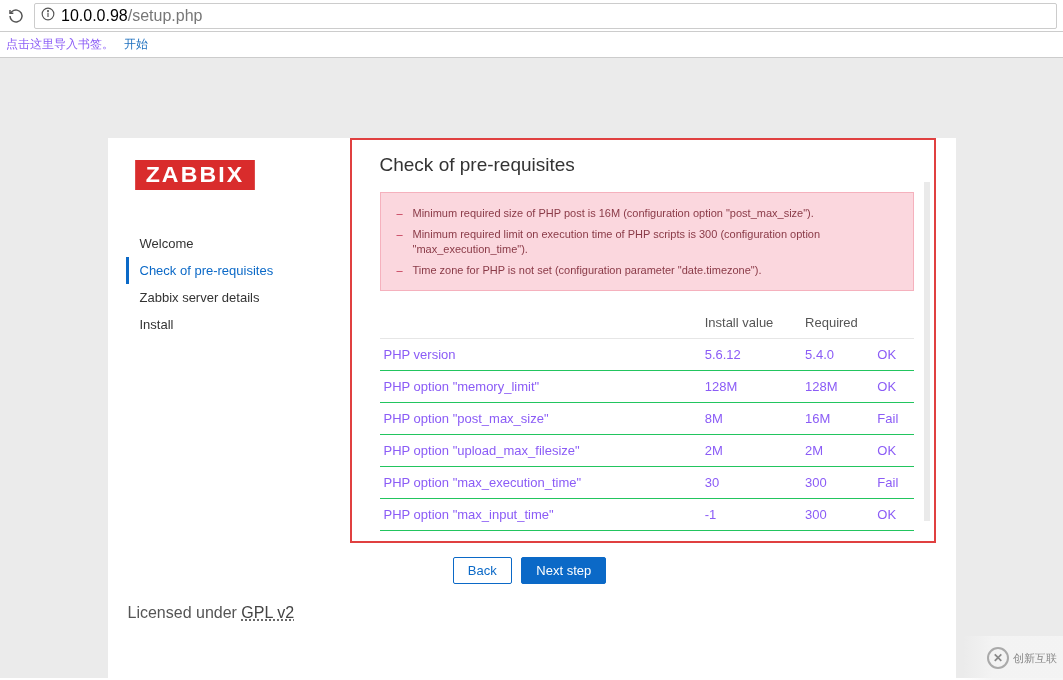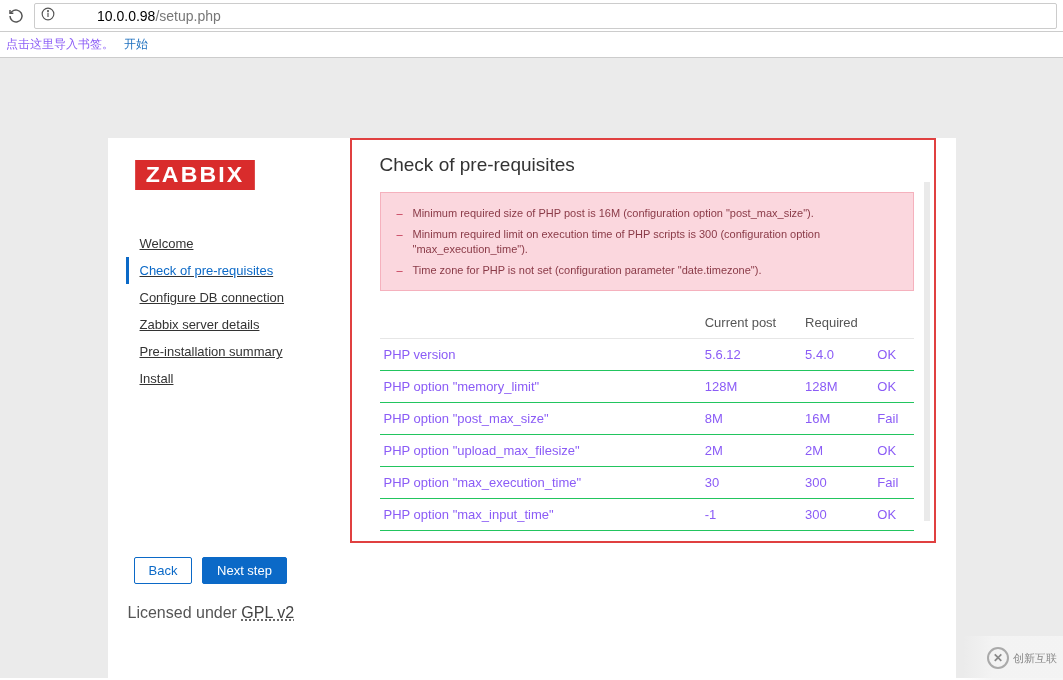--- a/index.html
+++ b/index.html
@@ -1,32 +1,32 @@
 <!DOCTYPE html>
 <html><head>
 <meta charset="utf-8">
 <style>
 * { margin: 0; padding: 0; box-sizing: border-box; }
 body { font-family: Arial, sans-serif; font-size: 13px; color: #333; background: #fff; }
 
 .browser-bar { height: 32px; border-bottom: 1px solid #ccc; display: flex; align-items: center; padding: 0 6px; gap: 8px; }
 .reload-btn { cursor: pointer; display: flex; align-items: center; justify-content: center; width: 20px; height: 20px; }
 .addr-box { flex: 1; height: 26px; border: 1px solid #ccc; border-radius: 2px; display: flex; align-items: center; padding: 0 6px; gap: 6px; }
-.addr-text { font-size: 14px; color: #000; margin-left: 36px; }
+.addr-text { font-size: 16px; color: #000; }
 .addr-text .grey { color: #777; }
 
 .bookmarks-bar { height: 26px; border-bottom: 1px solid #ccc; display: flex; align-items: center; padding: 0 6px; gap: 10px; font-size: 12px; }
 .bk-text { color: #8b5cf6; }
 .bk-link { color: #1e70bf; cursor: pointer; }
 
 .page-bg { background: #ebebeb; min-height: 620px; padding-top: 80px; display: flex; justify-content: center; }
 .card { width: 848px; background: #fff; padding: 0 20px 0 20px; position: relative; }
 
 .card-inner { display: flex; gap: 0; }
-.sidebar { width: 222px; padding: 22px 0 0 10px; text-decoration: underline; }
+.sidebar { width: 222px; padding: 22px 0 0 10px; }
 .logo { background: #d92c2c; color: #fff; font-weight: bold; font-size: 22px; padding: 2px 10px; letter-spacing: 2px; display: inline-block; font-family: Arial, sans-serif; transform: scaleX(1.05); }
 
 .nav { margin-top: 40px; list-style: none; }
 .nav li { padding: 6px 0 6px 2px; font-size: 13px; color: #333; cursor: pointer; }
 .nav li.active { color: #0b69c7; border-left: 3px solid #0b69c7; margin-left: -12px; padding-left: 11px; }
 
 .main { flex: 1; border: 2px solid #e04040; padding: 10px 20px 10px 28px; position: relative; }
 .main-scroll { position: absolute; right: 4px; top: 42px; width: 6px; bottom: 20px; background: #eaeaea; }
 h1 { font-size: 19px; font-weight: 500; color: #333; margin: 4px 0 16px 0; }
 
@@ -38,21 +38,21 @@
 .req-table { width: 100%; border-collapse: collapse; font-size: 13px; }
 .req-table th { text-align: left; font-weight: normal; color: #555; padding: 8px 4px; border-bottom: 1px solid #e6e6e6; }
 .req-table th:first-child { width: 320px; }
 .req-table th.col-cur { width: 100px; }
 .req-table th.col-req { width: 72px; }
 .req-table th.col-st { width: 40px; }
 .req-table td { padding: 8px 4px; border-bottom: 1px solid #22c55e; color: #8b5cf6; vertical-align: middle; }
 .status-ok { color: #2a8b2a; }
 .status-fail { color: #d02020; }
 
-.footer-btns { text-align: left; padding: 14px 10px 8px 0; }
+.footer-btns { text-align: center; padding: 14px 10px 8px 0; }
 .btn { display: inline-block; padding: 5px 14px; font-size: 13px; border-radius: 2px; cursor: pointer; margin-left: 6px; }
 .btn-back { background: #fff; border: 1px solid #0b69c7; color: #0b69c7; }
 .btn-next { background: #0b69c7; border: 1px solid #0b69c7; color: #fff; }
 
 .license { text-align: left; padding: 12px 0 4px 0; font-size: 16px; color: #555; }
 .license a { color: #444; text-decoration: underline dotted; }
 
 .watermark { position: absolute; right: 0; bottom: 0; width: 100px; height: 44px; background: linear-gradient(90deg, rgba(255,255,255,0) 0%, rgba(244,244,244,.9) 30%); display: flex; align-items: center; justify-content: flex-end; padding-right: 6px; gap: 4px; font-size: 11px; color: #888; }
 .watermark .g1 { border: 2px solid #aaa; border-radius: 50%; width: 22px; height: 22px; display: inline-flex; align-items: center; justify-content: center; font-weight: bold; color: #888; font-size: 12px; }
 </style>
@@ -85,41 +85,39 @@
 </div>
 
 <div class="page-bg">
   <div class="card">
     <div class="card-inner">
       <div class="sidebar">
         <span class="logo">ZABBIX</span>
         <ul class="nav" id="nav">
             <li>Welcome</li>
             <li class="active">Check of pre-requisites</li>
-            <li>Configure DB connection</li>
             <li>Zabbix server details</li>
-            <li>Pre-installation summary</li>
             <li>Install</li>
           </ul>
       </div>
       <div class="main">
         <div class="main-scroll"></div>
         <h1>Check of pre-requisites</h1>
         <div class="warn-box">
           <ul id="warn-list">
               <li>Minimum required size of PHP post is 16M (configuration option "post_max_size").</li>
               <li>Minimum required limit on execution time of PHP scripts is 300 (configuration option "max_execution_time").</li>
               <li>Time zone for PHP is not set (configuration parameter "date.timezone").</li>
             </ul>
         </div>
         <table class="req-table">
           <thead>
             <tr>
               <th></th>
-              <th class="col-cur">Current post</th>
+              <th class="col-cur">Install value</th>
               <th class="col-req">Required</th>
               <th class="col-st"></th>
             </tr>
           </thead>
           <tbody id="req-body">
               <tr>
                 <td>PHP version</td>
                 <td>5.6.12</td>
                 <td>5.4.0</td>
                 <td class="status-ok">OK</td>

